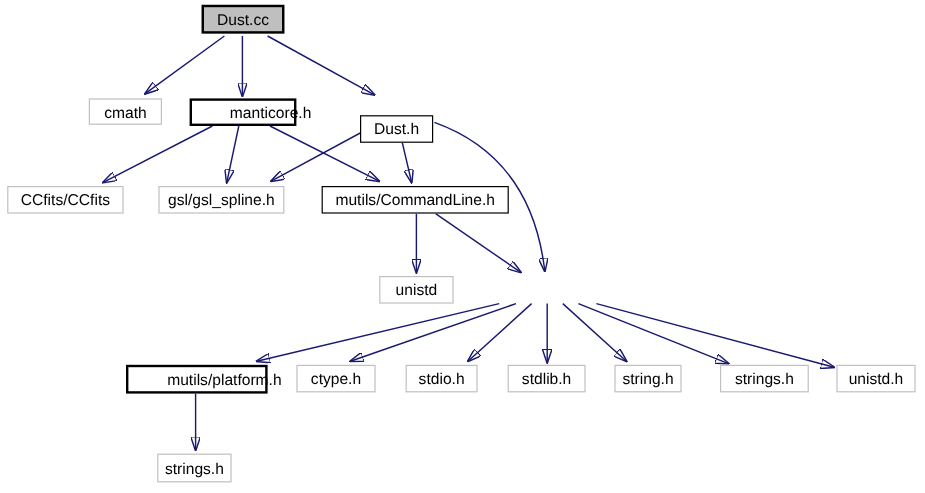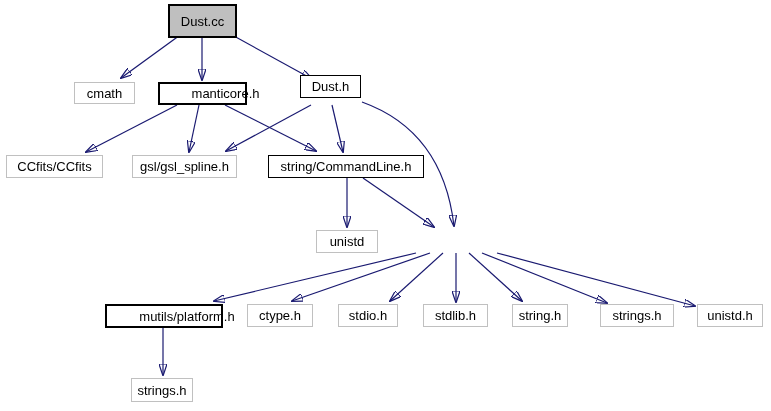--- a/index.html
+++ b/index.html
@@ -65,29 +65,29 @@
     <path d="M430,253 L292,301" marker-end="url(#arrow)"></path>
     <path d="M443,253 L390,301" marker-end="url(#arrow)"></path>
     <path d="M456,253 L456,302" marker-end="url(#arrow)"></path>
     <path d="M469,253 L522,301" marker-end="url(#arrow)"></path>
     <path d="M482,253 L607,303" marker-end="url(#arrow)"></path>
     <path d="M497,253 L695,306" marker-end="url(#arrow)"></path>
 
     <path d="M163,328 L163,375" marker-end="url(#arrow)"></path>
   </svg>
 
-  <div class="node root" style="left:168px;top:4px;width:69px;height:34px">Dust.cc</div>
+  <div class="node root" style="left:168px;top:4px;width:69px;height:24px">Dust.cc</div>
 
   <div class="node leaf" style="left:74px;top:82px;width:61px;height:22px">cmath</div>
   <div class="node bold-border" style="left:158px;top:82px;width:89px;height:23px">manticore.h</div>
-  <div class="node" style="left:300px;top:75px;width:61px;height:23px">Dust.h</div>
+  <div class="node" style="left:300px;top:96px;width:61px;height:23px">Dust.h</div>
 
   <div class="node leaf" style="left:6px;top:155px;width:97px;height:23px">CCfits/CCfits</div>
   <div class="node leaf" style="left:132px;top:155px;width:105px;height:23px">gsl/gsl_spline.h</div>
-  <div class="node" style="left:268px;top:155px;width:156px;height:23px">string/CommandLine.h</div>
+  <div class="node" style="left:268px;top:155px;width:156px;height:23px">mutils/CommandLine.h</div>
 
   <div class="node leaf" style="left:316px;top:230px;width:62px;height:23px">unistd</div>
 
   <div class="node bold-border" style="left:105px;top:304px;width:118px;height:24px">mutils/platform.h</div>
   <div class="node leaf" style="left:247px;top:304px;width:66px;height:23px">ctype.h</div>
   <div class="node leaf" style="left:338px;top:304px;width:60px;height:23px">stdio.h</div>
   <div class="node leaf" style="left:423px;top:304px;width:65px;height:23px">stdlib.h</div>
   <div class="node leaf" style="left:512px;top:304px;width:56px;height:23px">string.h</div>
   <div class="node leaf" style="left:600px;top:304px;width:74px;height:23px">strings.h</div>
   <div class="node leaf" style="left:697px;top:304px;width:66px;height:23px">unistd.h</div>

